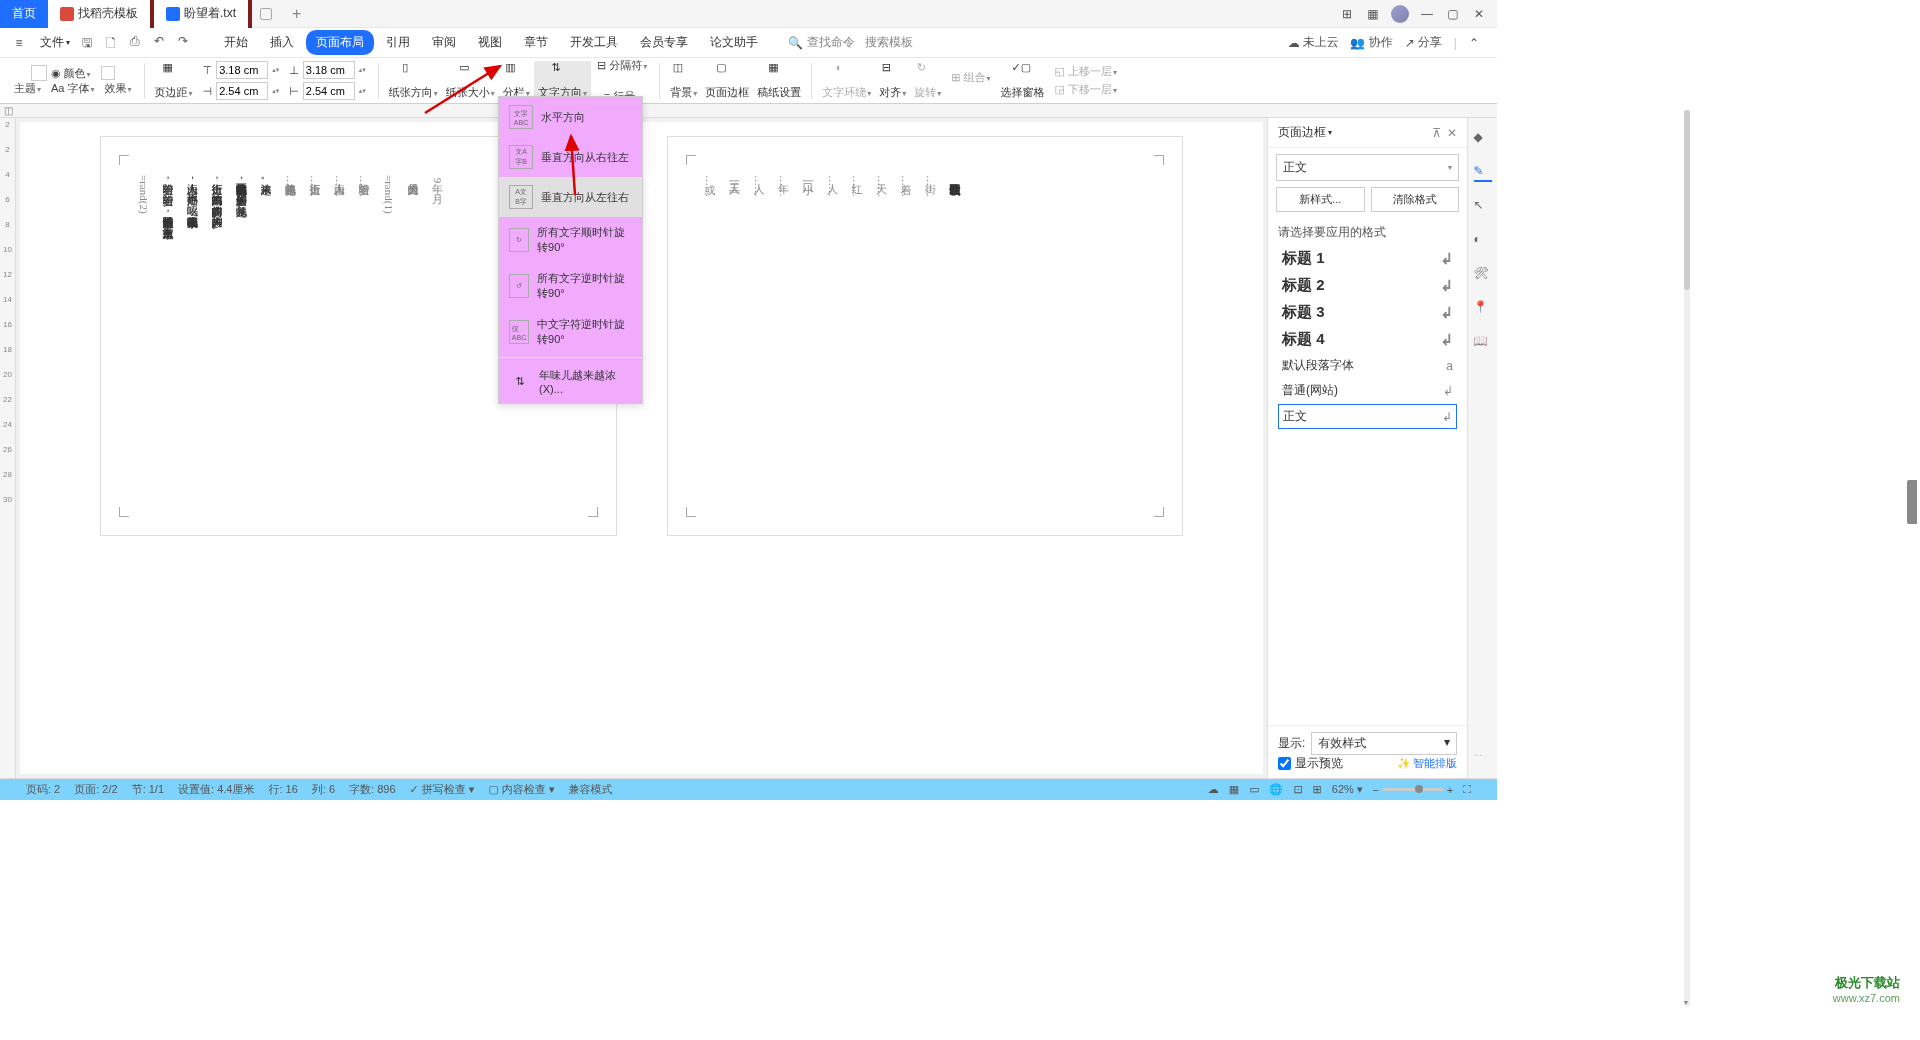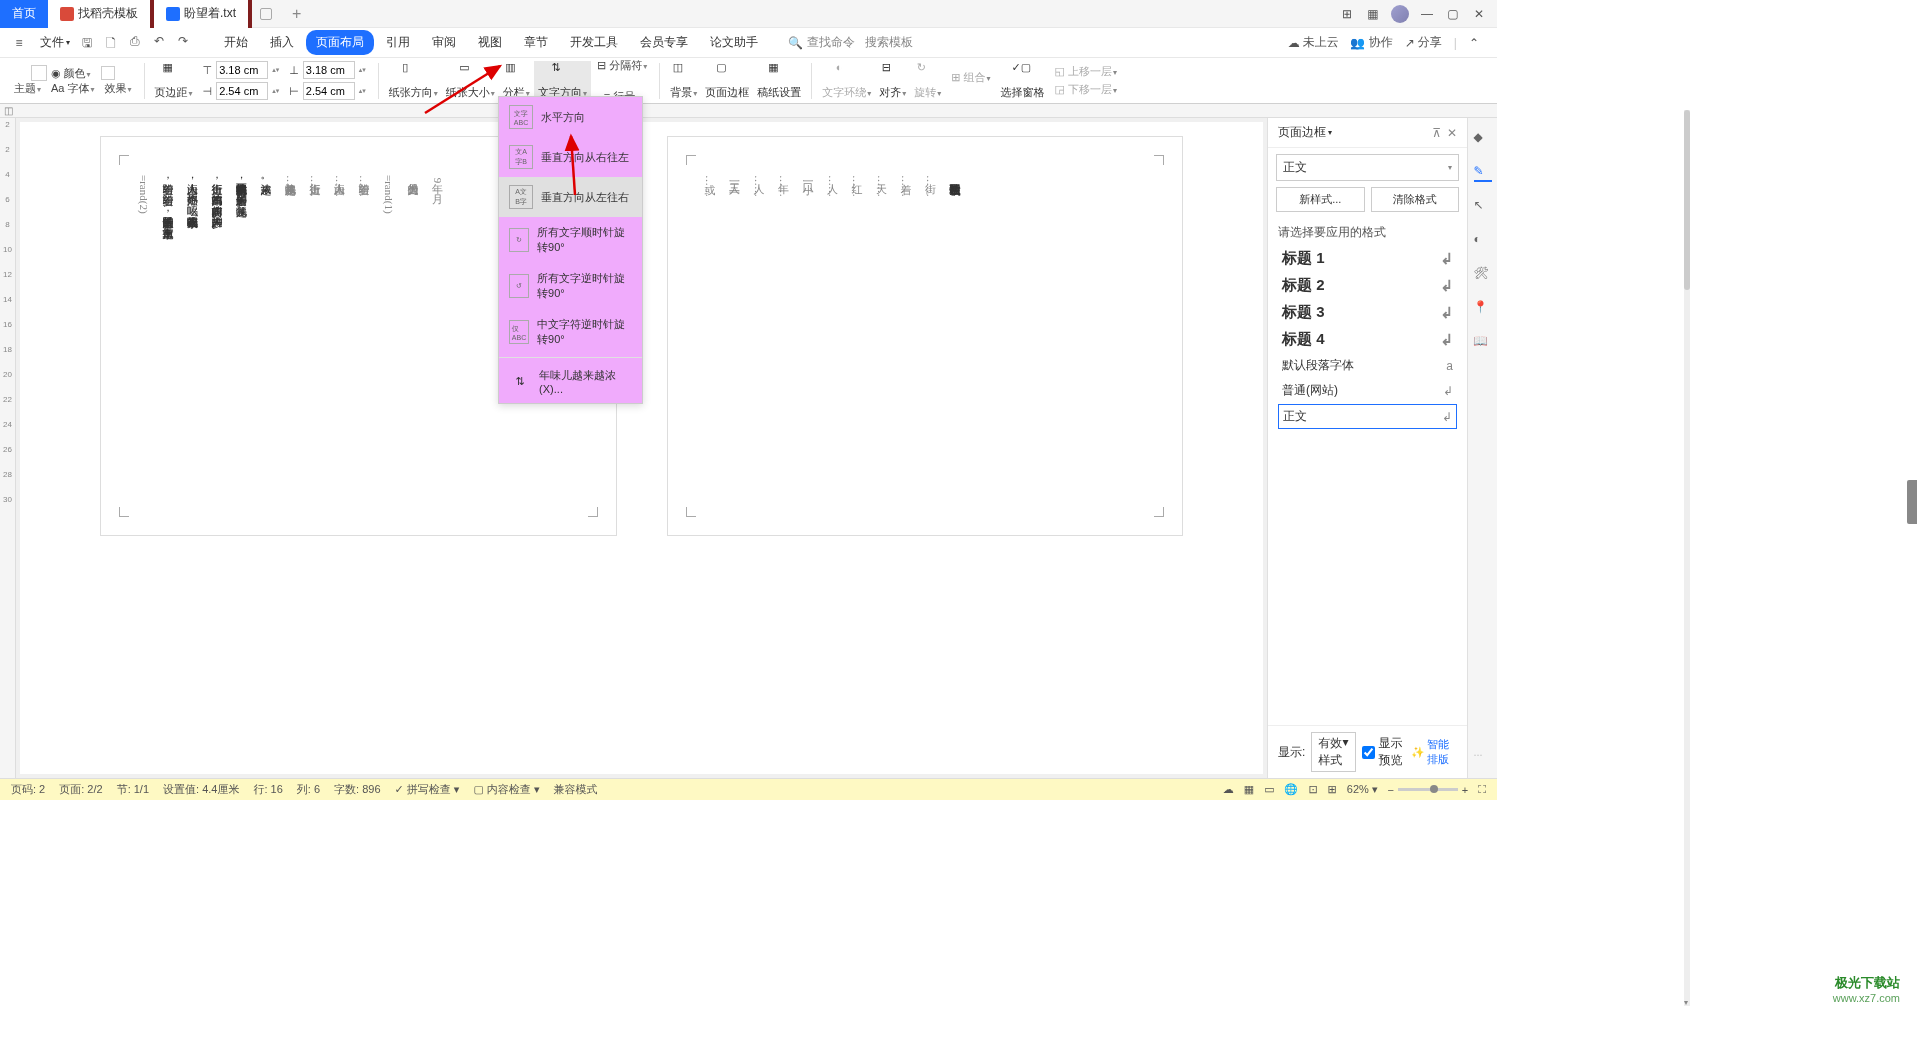--- a/index.html
+++ b/index.html
@@ -68,32 +68,32 @@
 .sp-combo{margin:6px 8px;border:1px solid #ccc;padding:4px 6px;display:flex;align-items:center;}
 .sp-combo .down{margin-left:auto;font-size:8px;color:#888;}
 .sp-btns{display:flex;gap:6px;margin:0 8px 8px;}
 .sp-btn{flex:1;border:1px solid #ccc;padding:4px 0;text-align:center;font-size:11px;cursor:pointer;}
 .sp-label{padding:4px 10px;color:#555;}
 .sp-list{flex:1;overflow:auto;}
 .sp-item{display:flex;align-items:center;padding:4px 14px;cursor:pointer;}
 .sp-item .ret{margin-left:auto;color:#888;}
 .sp-item.h{font-weight:bold;font-size:15px;font-family:SimSun,serif;}
 .sp-item.selected{border:1px solid #1e6fff;margin:1px 10px;padding:3px 4px;}
-.sp-footer{border-top:1px solid #eee;padding:6px 10px;display:flex;flex-direction:row;gap:6px;}
+.sp-footer{border-top:1px solid #eee;padding:6px 10px;display:flex;flex-direction:column;}
 .sp-show{display:flex;align-items:center;gap:6px;}
 .sp-show .combo{border:1px solid #ccc;padding:2px 6px;flex:1;display:flex;}
 .sp-check{display:flex;align-items:center;gap:4px;}
 .sp-ai{color:#1e6fff;font-size:11px;display:flex;align-items:center;gap:2px;margin-left:auto;}
 
 .side-toolbar{width:30px;background:#f5f5f5;border-left:1px solid #e0e0e0;display:flex;flex-direction:column;align-items:center;gap:16px;padding-top:12px;}
 .st-btn{width:18px;height:18px;color:#666;cursor:pointer;}
 .st-btn.active{color:#1e6fff;border-bottom:2px solid #1e6fff;padding-bottom:2px;}
 .float-tab{position:absolute;right:3px;top:480px;width:10px;height:44px;background:#888;border-radius:2px 0 0 2px;}
 
-.status-bar{height:22px;background:#fef9c3;border-top:1px solid #ddd;display:flex;align-items:center;padding:0 11px;font-size:11px;color:#555;gap:14px;}
+.status-bar{height:22px;background:#7dd3fc;border-top:1px solid #ddd;display:flex;align-items:center;padding:0 26px;font-size:11px;color:#555;gap:14px;}
 .status-bar .right{margin-left:auto;display:flex;gap:10px;align-items:center;}
 .zoom-slider{display:flex;align-items:center;gap:4px;}
 .slider-track{width:60px;height:3px;background:#ccc;position:relative;}
 .slider-thumb{width:8px;height:8px;background:#888;border-radius:50%;position:absolute;top:-3px;left:32px;}
 .watermark{position:absolute;bottom:36px;right:20px;font-size:11px;color:#3aa03a;display:flex;flex-direction:column;align-items:flex-end;z-index:5;}
 .col-scroll{position:absolute;right:230px;top:110px;bottom:34px;width:6px;background:#eee;}
 .col-scroll .thumb{position:absolute;top:0;width:6px;height:180px;background:#ccc;border-radius:3px;}
 .col-scroll .down-arr{position:absolute;bottom:2px;width:6px;height:6px;color:#888;font-size:8px;}
 </style>
 </head>

